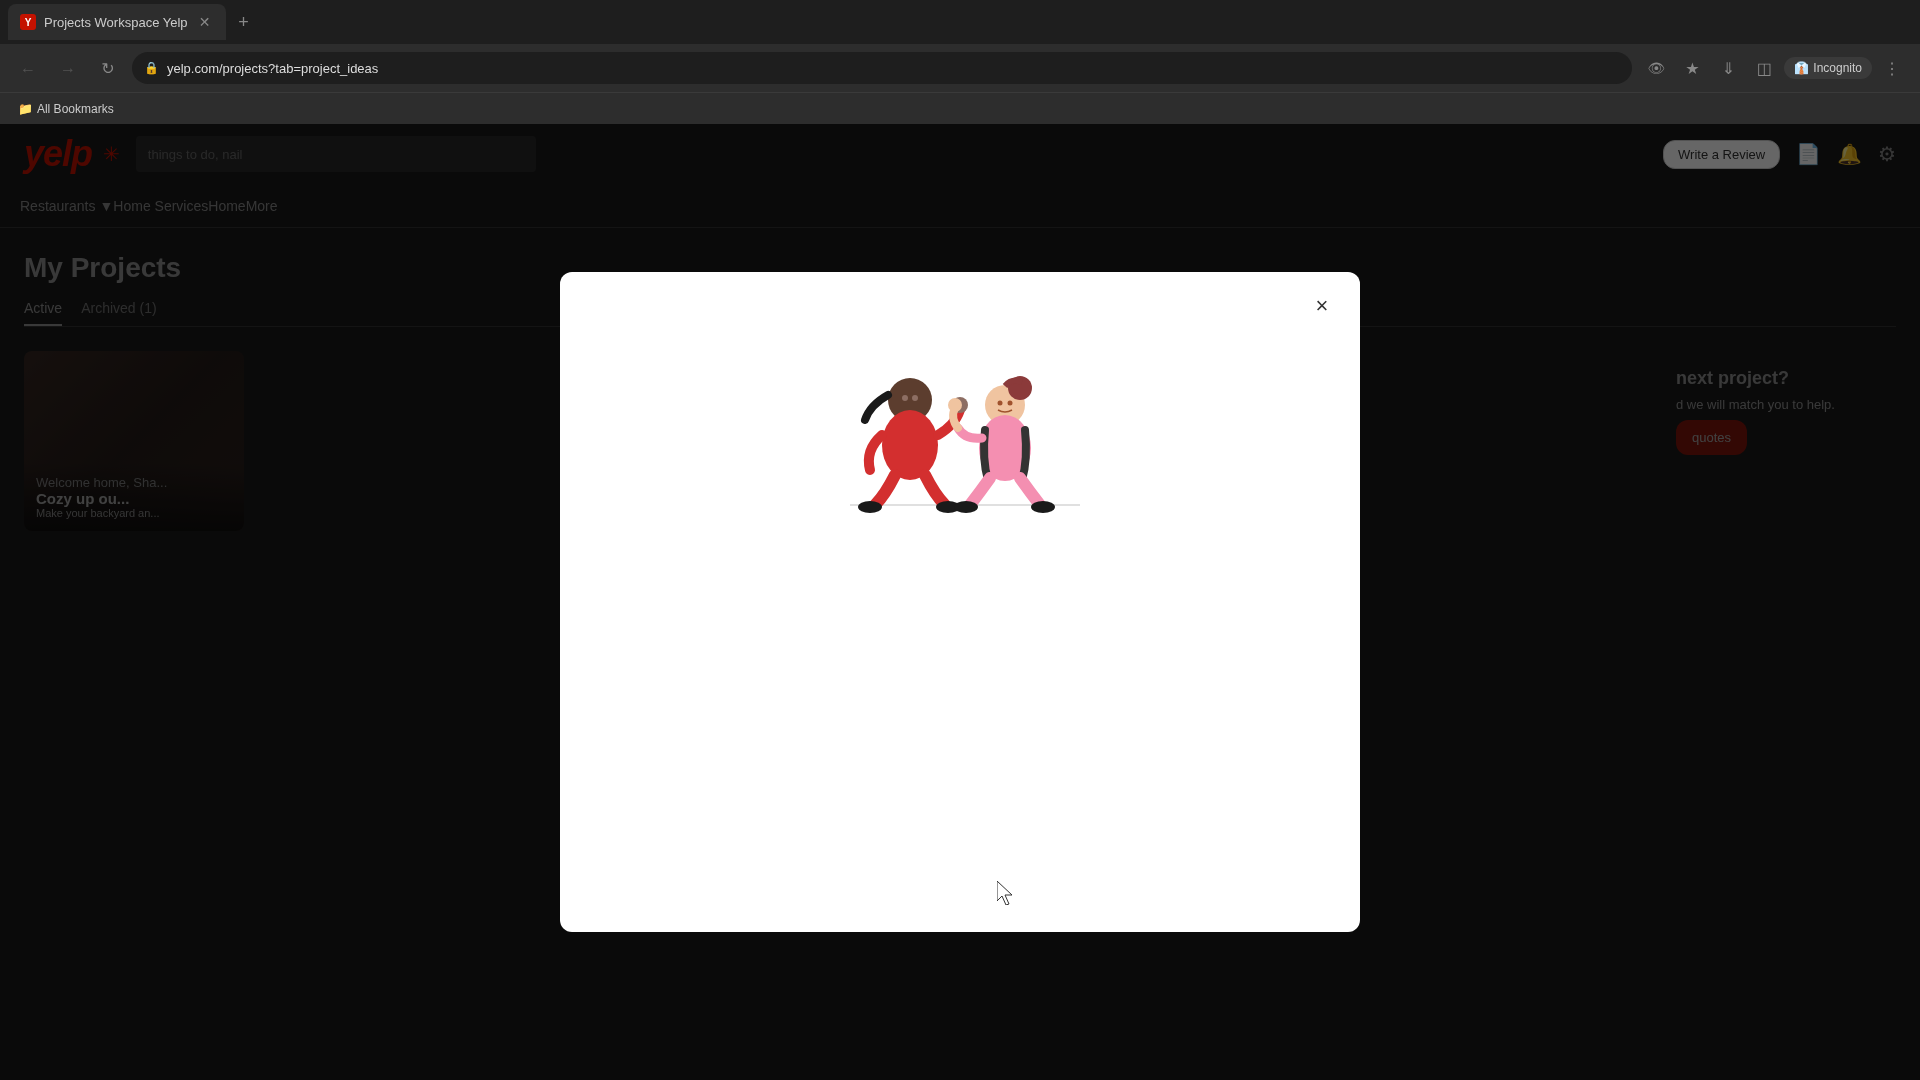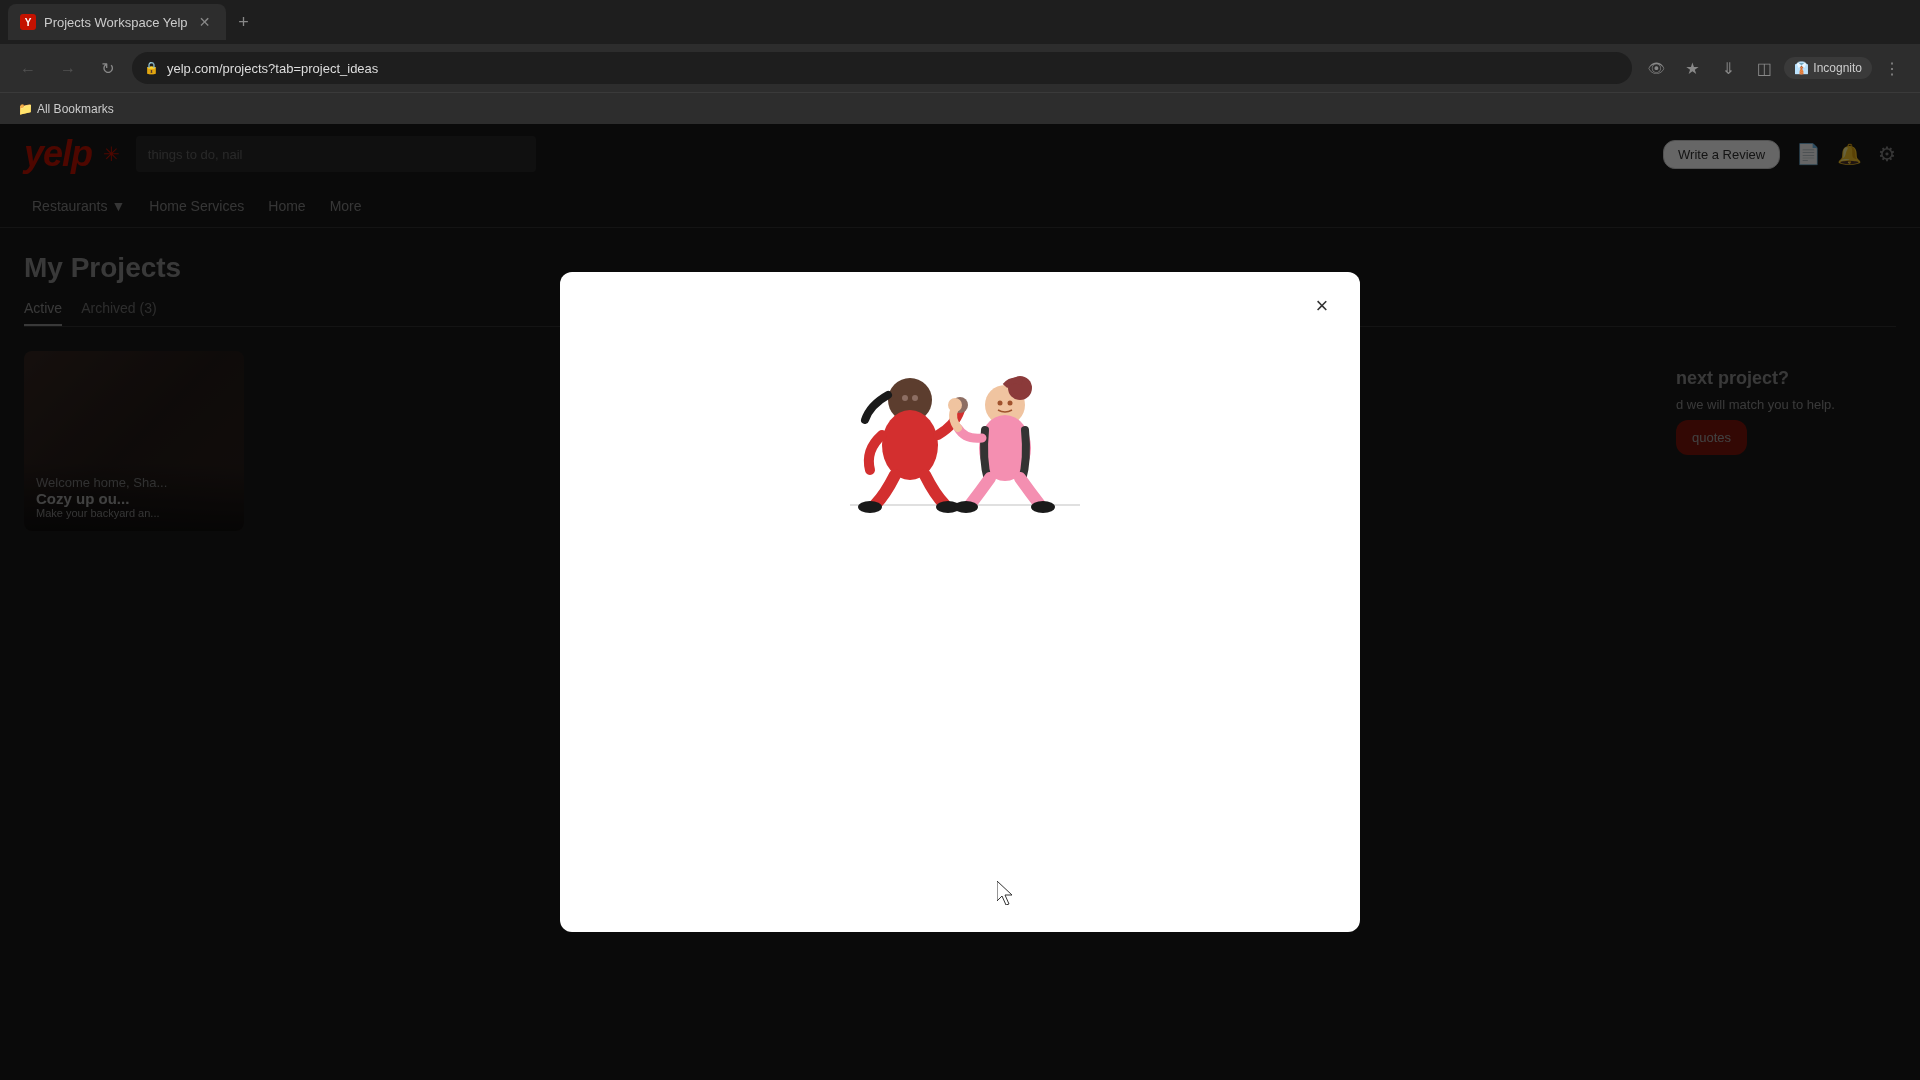--- a/index.html
+++ b/index.html
@@ -241,22 +241,21 @@
     }
 
     
     .yelp-nav {
       position: absolute;
       top: 60px; left: 0; right: 0;
       height: 44px;
       background: #1a1a1a;
       display: flex;
       align-items: center;
-      padding: 0 32px;
-      gap: 24px;
+      padding: 0 20px;
       border-bottom: 1px solid #333;
       z-index: 1;
     }
 
     .yelp-nav-item {
       color: #888;
       font-size: 14px;
       cursor: pointer;
       display: flex;
       align-items: center;
@@ -515,21 +514,21 @@
     </div>
 
     <div class="yelp-main">
       <h1 class="my-projects-title">My Projects</h1>
 
       <div class="projects-tabs">
         <div class="projects-tab active">
           <span>Active</span>
         </div>
         <div class="projects-tab">
-          <span>Archived (3)</span>
+          <span>Archived (1)</span>
         </div>
       </div>
 
       <div style="display:flex;gap:24px;">
         <div class="project-card">
           <div class="project-card-img"></div>
           <div class="project-card-overlay">
             <div class="project-card-subtitle">Welcome home, Sha...</div>
             <div class="project-card-title">Cozy up ou...</div>
             <div class="project-card-desc">Make your backyard an...</div>

